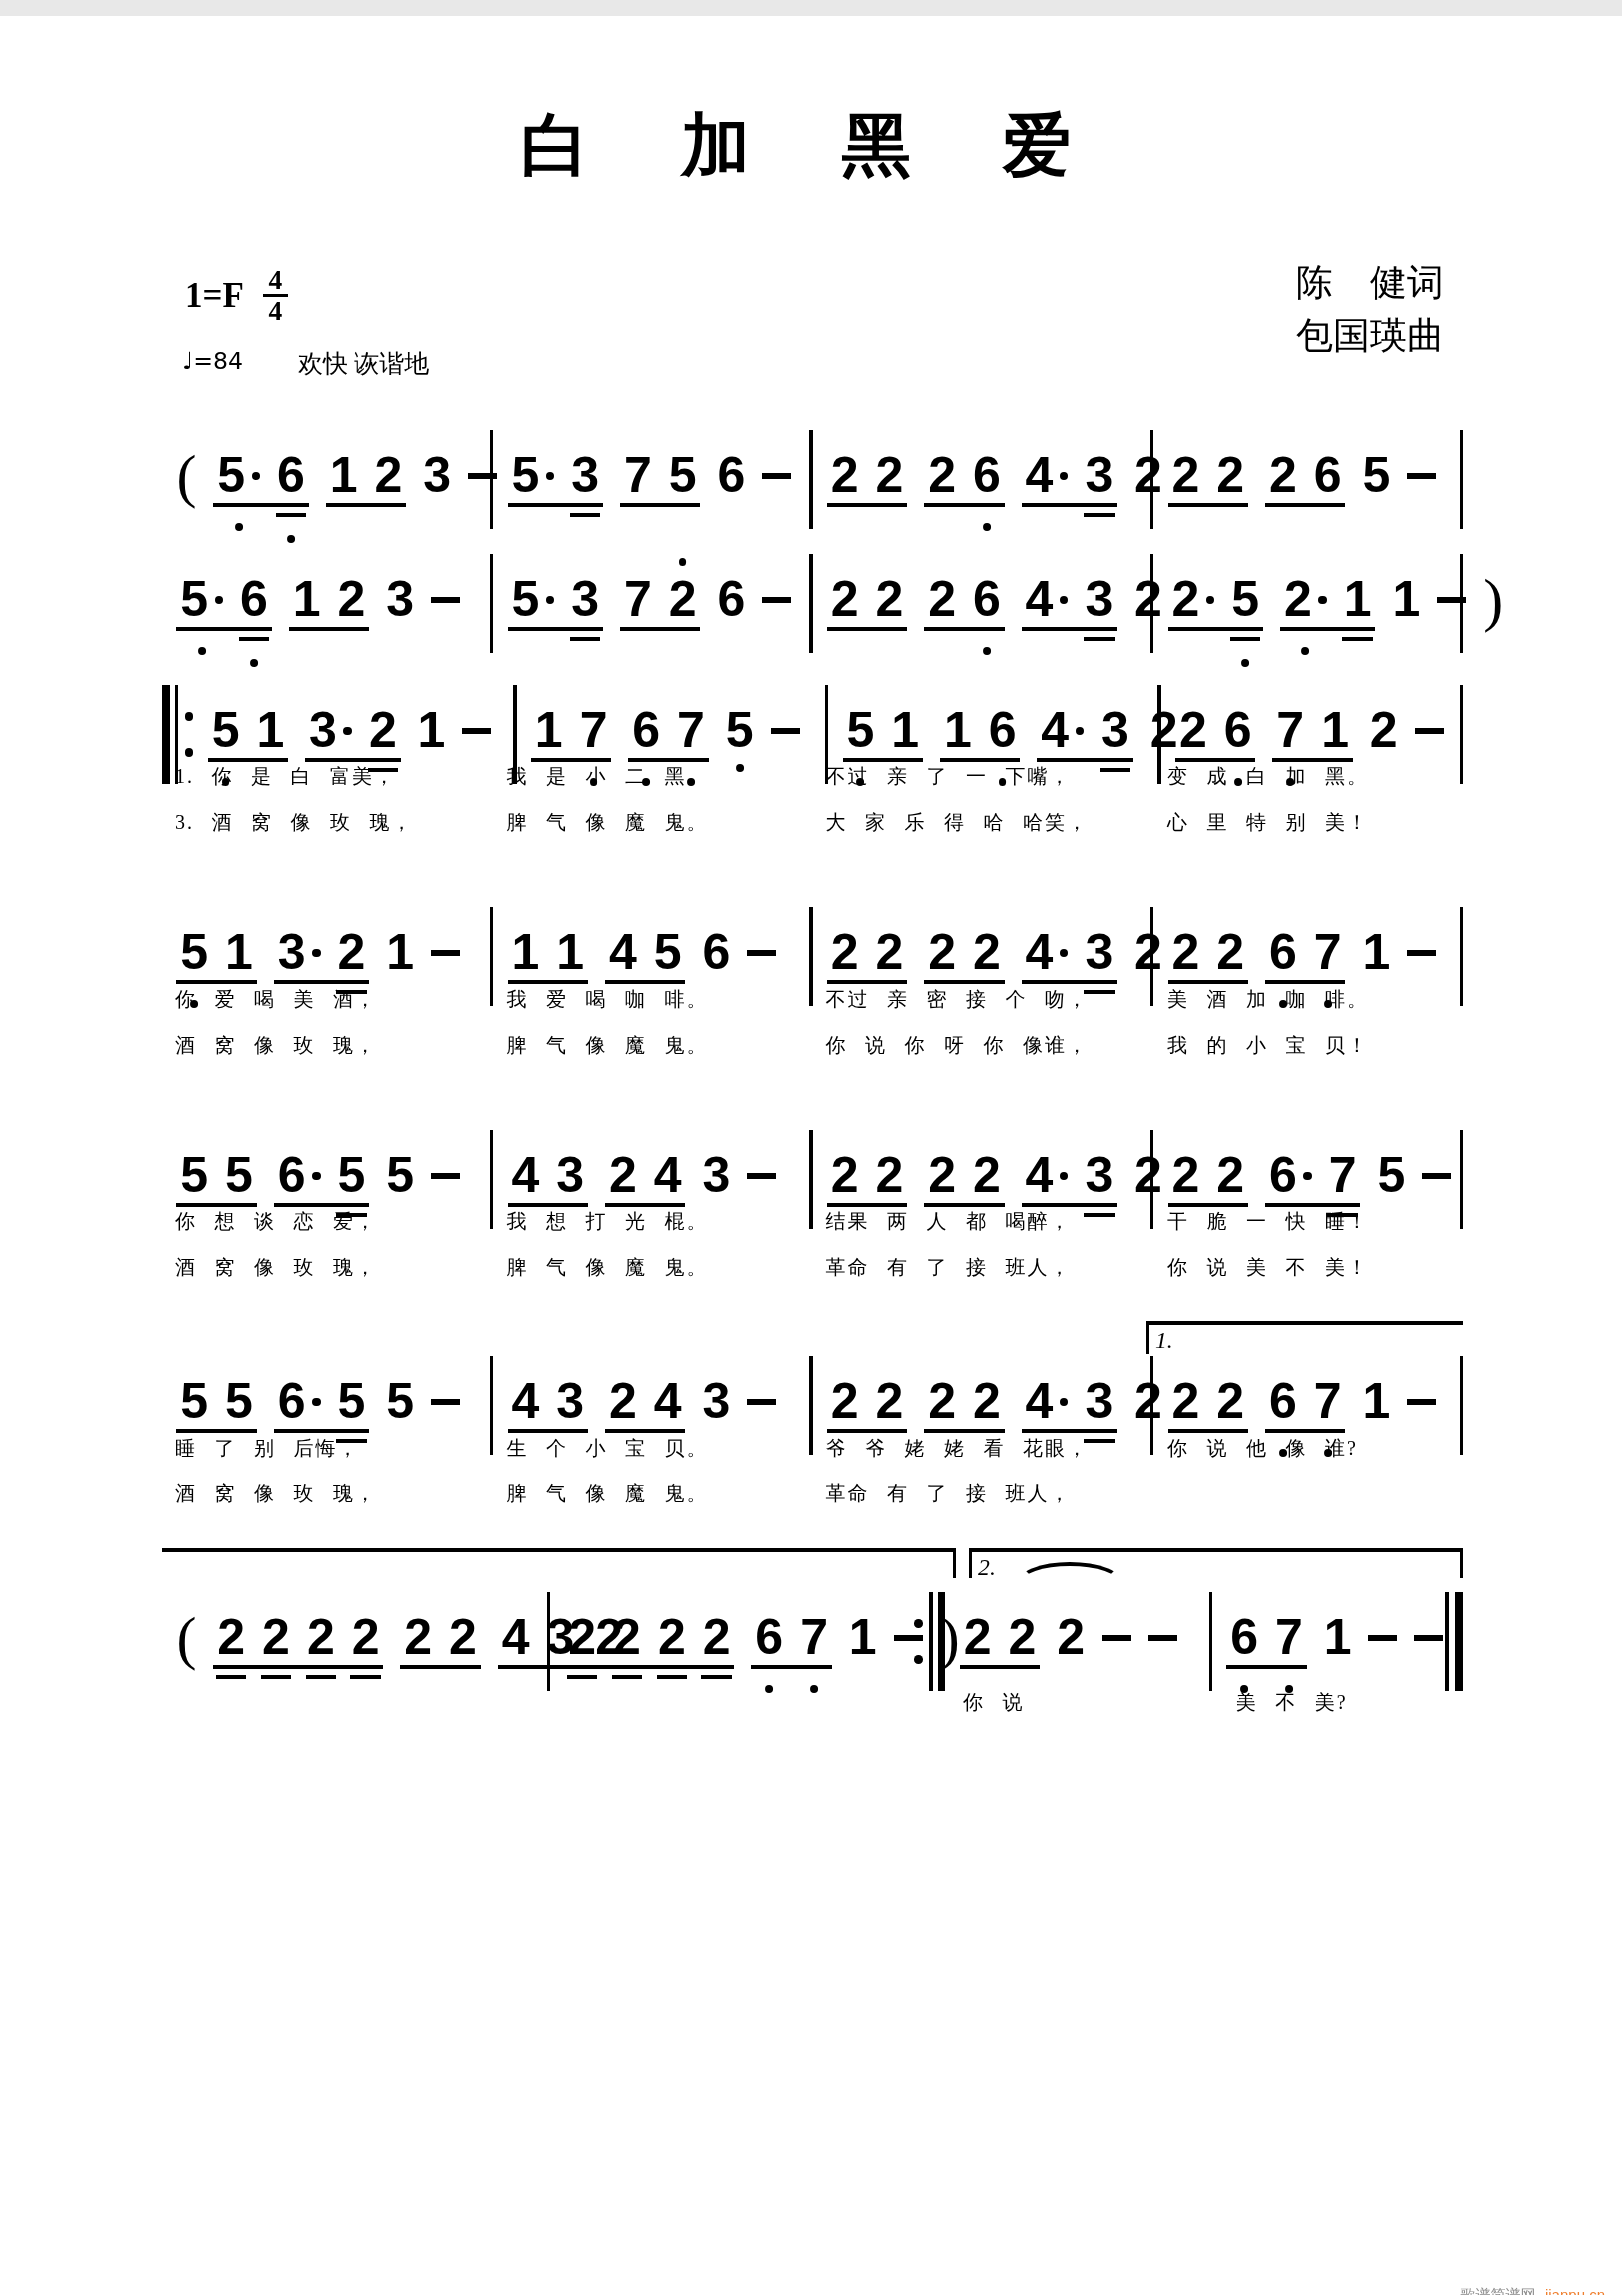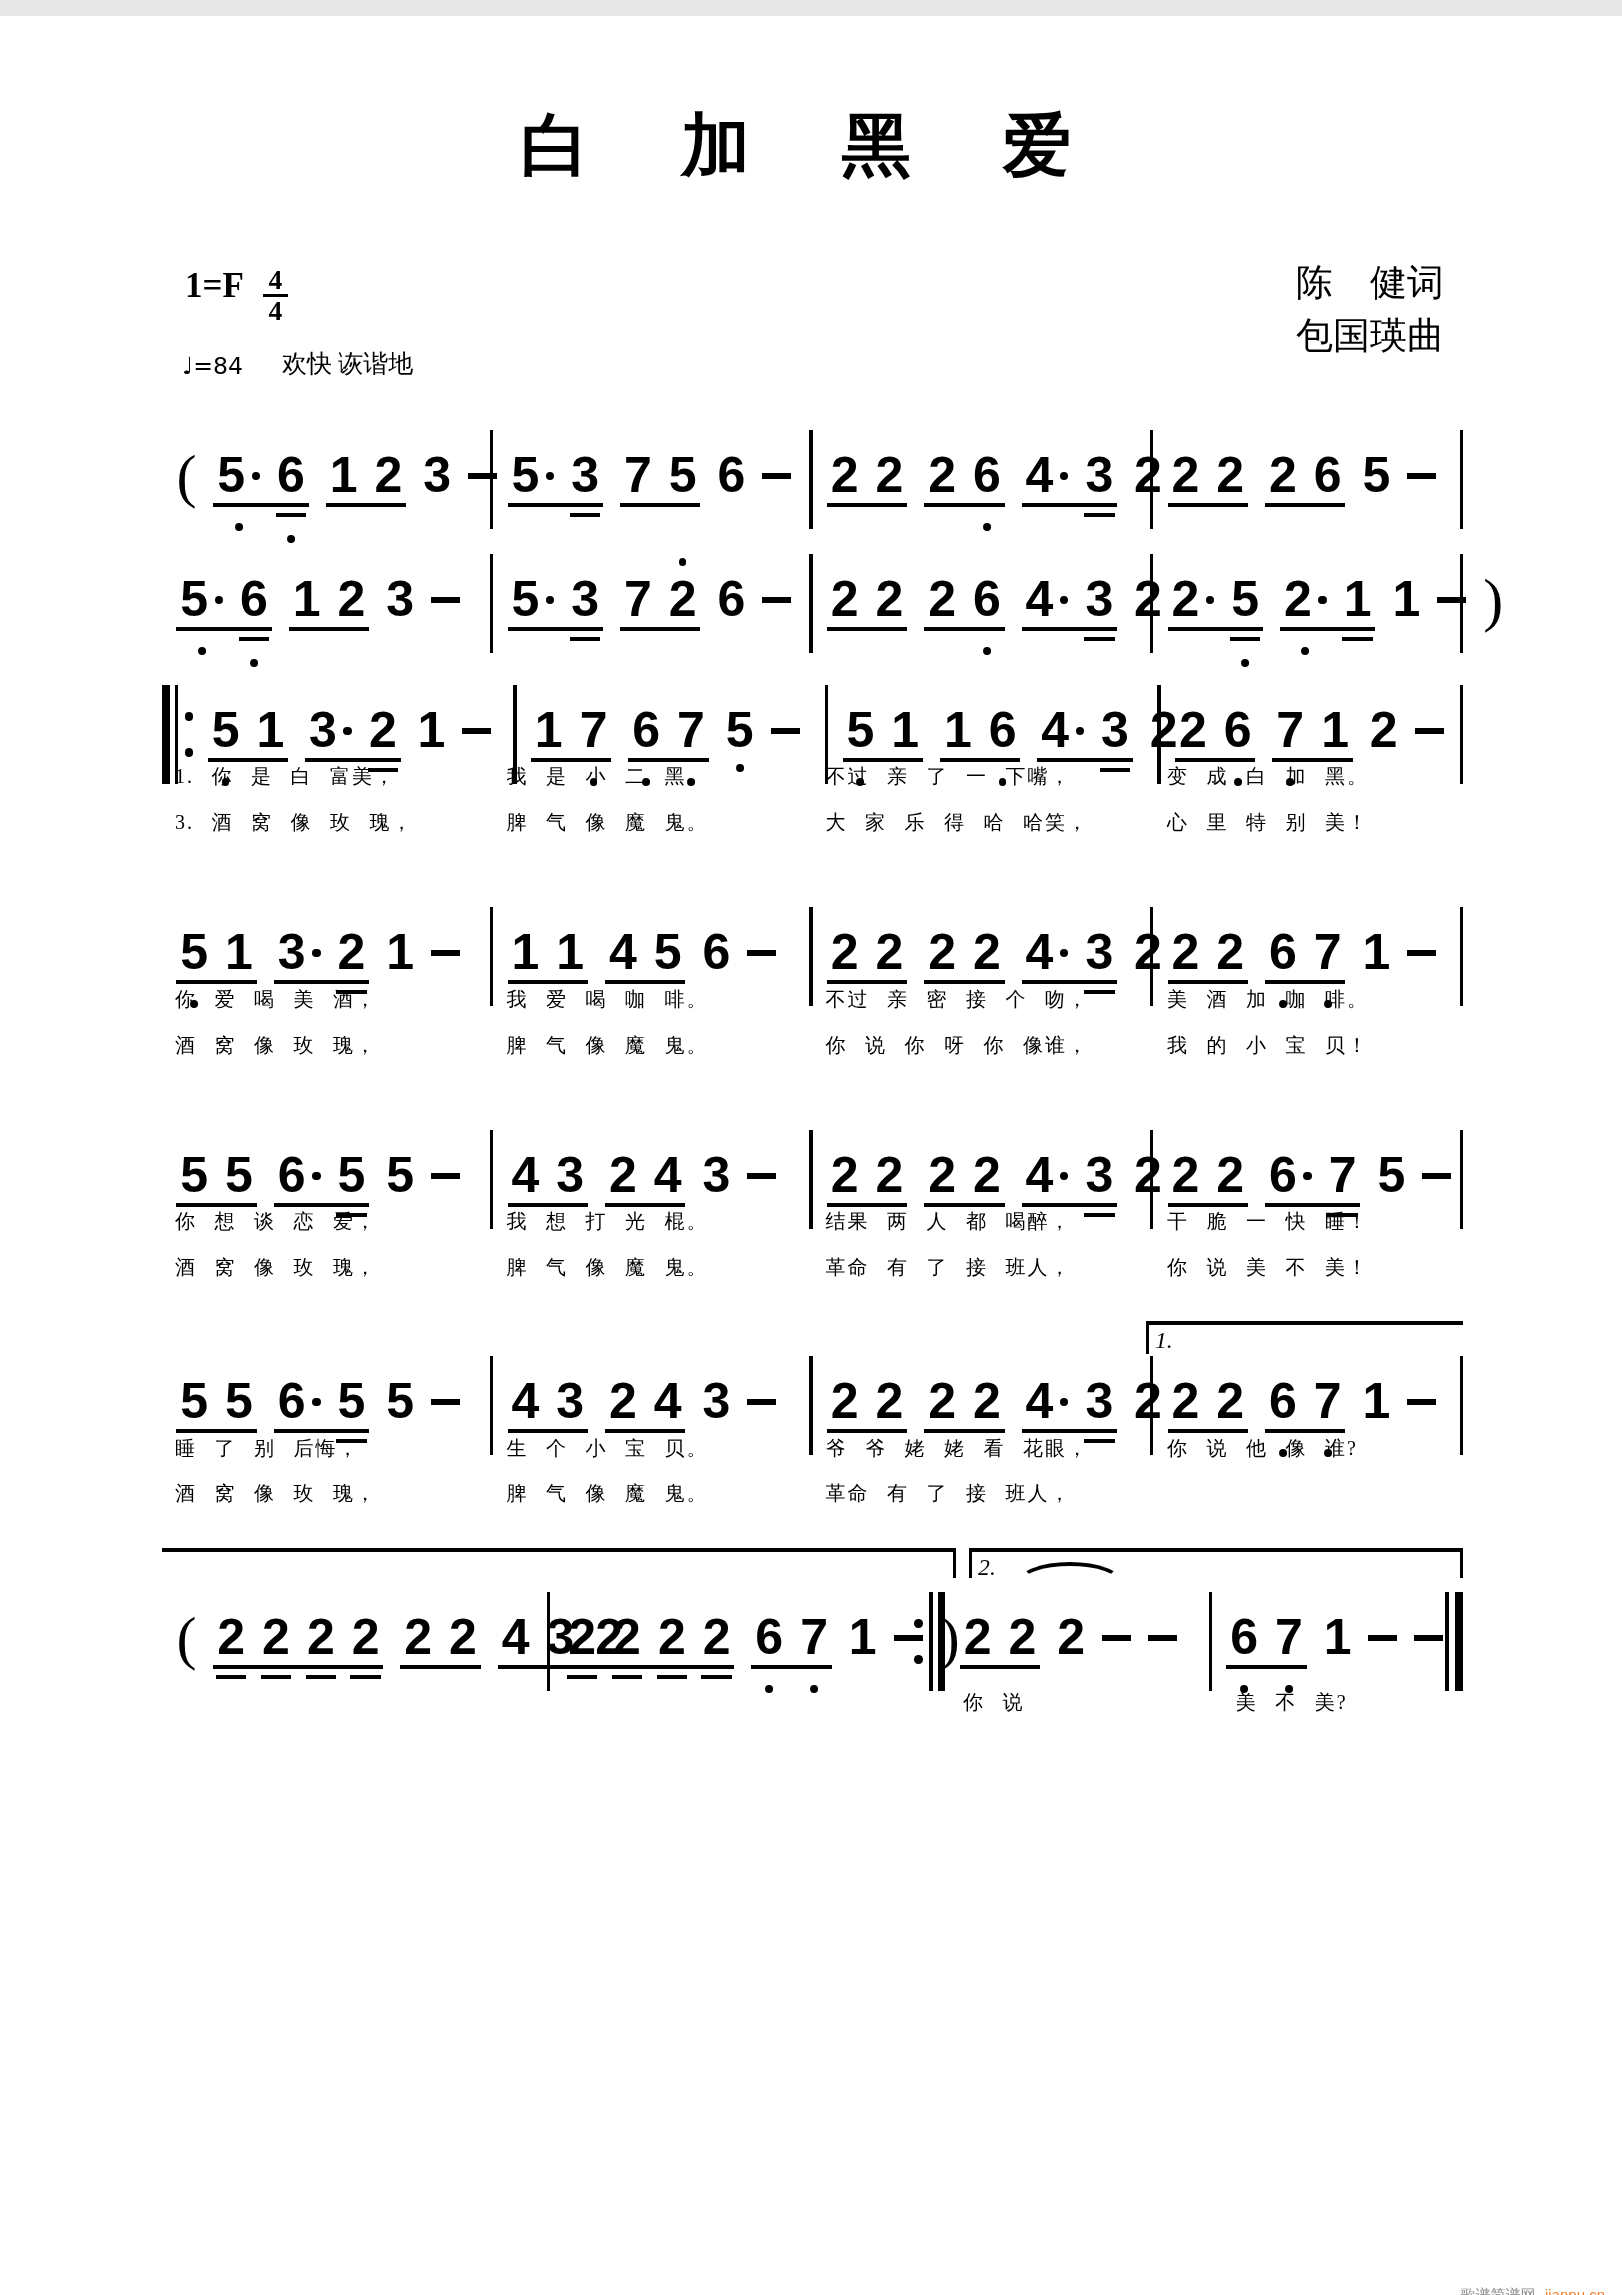--- a/index.html
+++ b/index.html
@@ -2,26 +2,26 @@
 <html style="font-size:10.5px"><head>
 <meta charset="utf-8">
 <style>
   html,body{margin:0;padding:0;background:#e8e8e8;}
   .page{position:relative;width:1622px;height:2295px;background:#ffffff;margin:16px auto;overflow:hidden;
         font-family:"Liberation Serif","DejaVu Serif",serif;color:#000;}
 
   
   .title{position:absolute;left:0;right:0;top:84px;margin:0;text-align:center;
          font-size:69px;font-weight:700;letter-spacing:30px;word-spacing:14.4px;}
-  .keybox{position:absolute;left:185px;top:250px;display:flex;}
+  .keybox{position:absolute;left:185px;top:250px;display:flex;align-items:center;}
   .keylabel{font-size:35px;font-weight:700;}
   .meter{display:inline-block;margin-left:19.6px;text-align:center;}
   .meter i{display:block;font-style:normal;font-weight:700;font-size:27.5px;line-height:1.02;padding:0 5.2px;}
   .meter .mn{border-bottom:3.3px solid #000;}
-  .tempo{position:absolute;left:182px;top:331px;font-size:25px;display:flex;gap:39px;align-items:flex-end;}
+  .tempo{position:absolute;left:182px;top:331px;font-size:25px;display:flex;gap:55px;}
   .tempo .tnote{font-family:"DejaVu Sans",sans-serif;font-size:23.6px;}
   .credits{position:absolute;right:178px;top:241px;text-align:left;font-size:37px;line-height:1.42;}
   .credits div{white-space:pre;}
 
   
   .mline{position:absolute;left:162px;width:1301px;display:flex;align-items:flex-start;}
   .measure{position:relative;display:flex;align-items:flex-start;gap:17px;
            padding:19.6px 10.5px 30px 14.4px;flex-basis:0;min-width:0;}
   .note{position:relative;display:flex;align-items:flex-start;line-height:1;
         font-family:"Liberation Sans","DejaVu Sans",sans-serif;font-weight:700;font-size:50px;}

